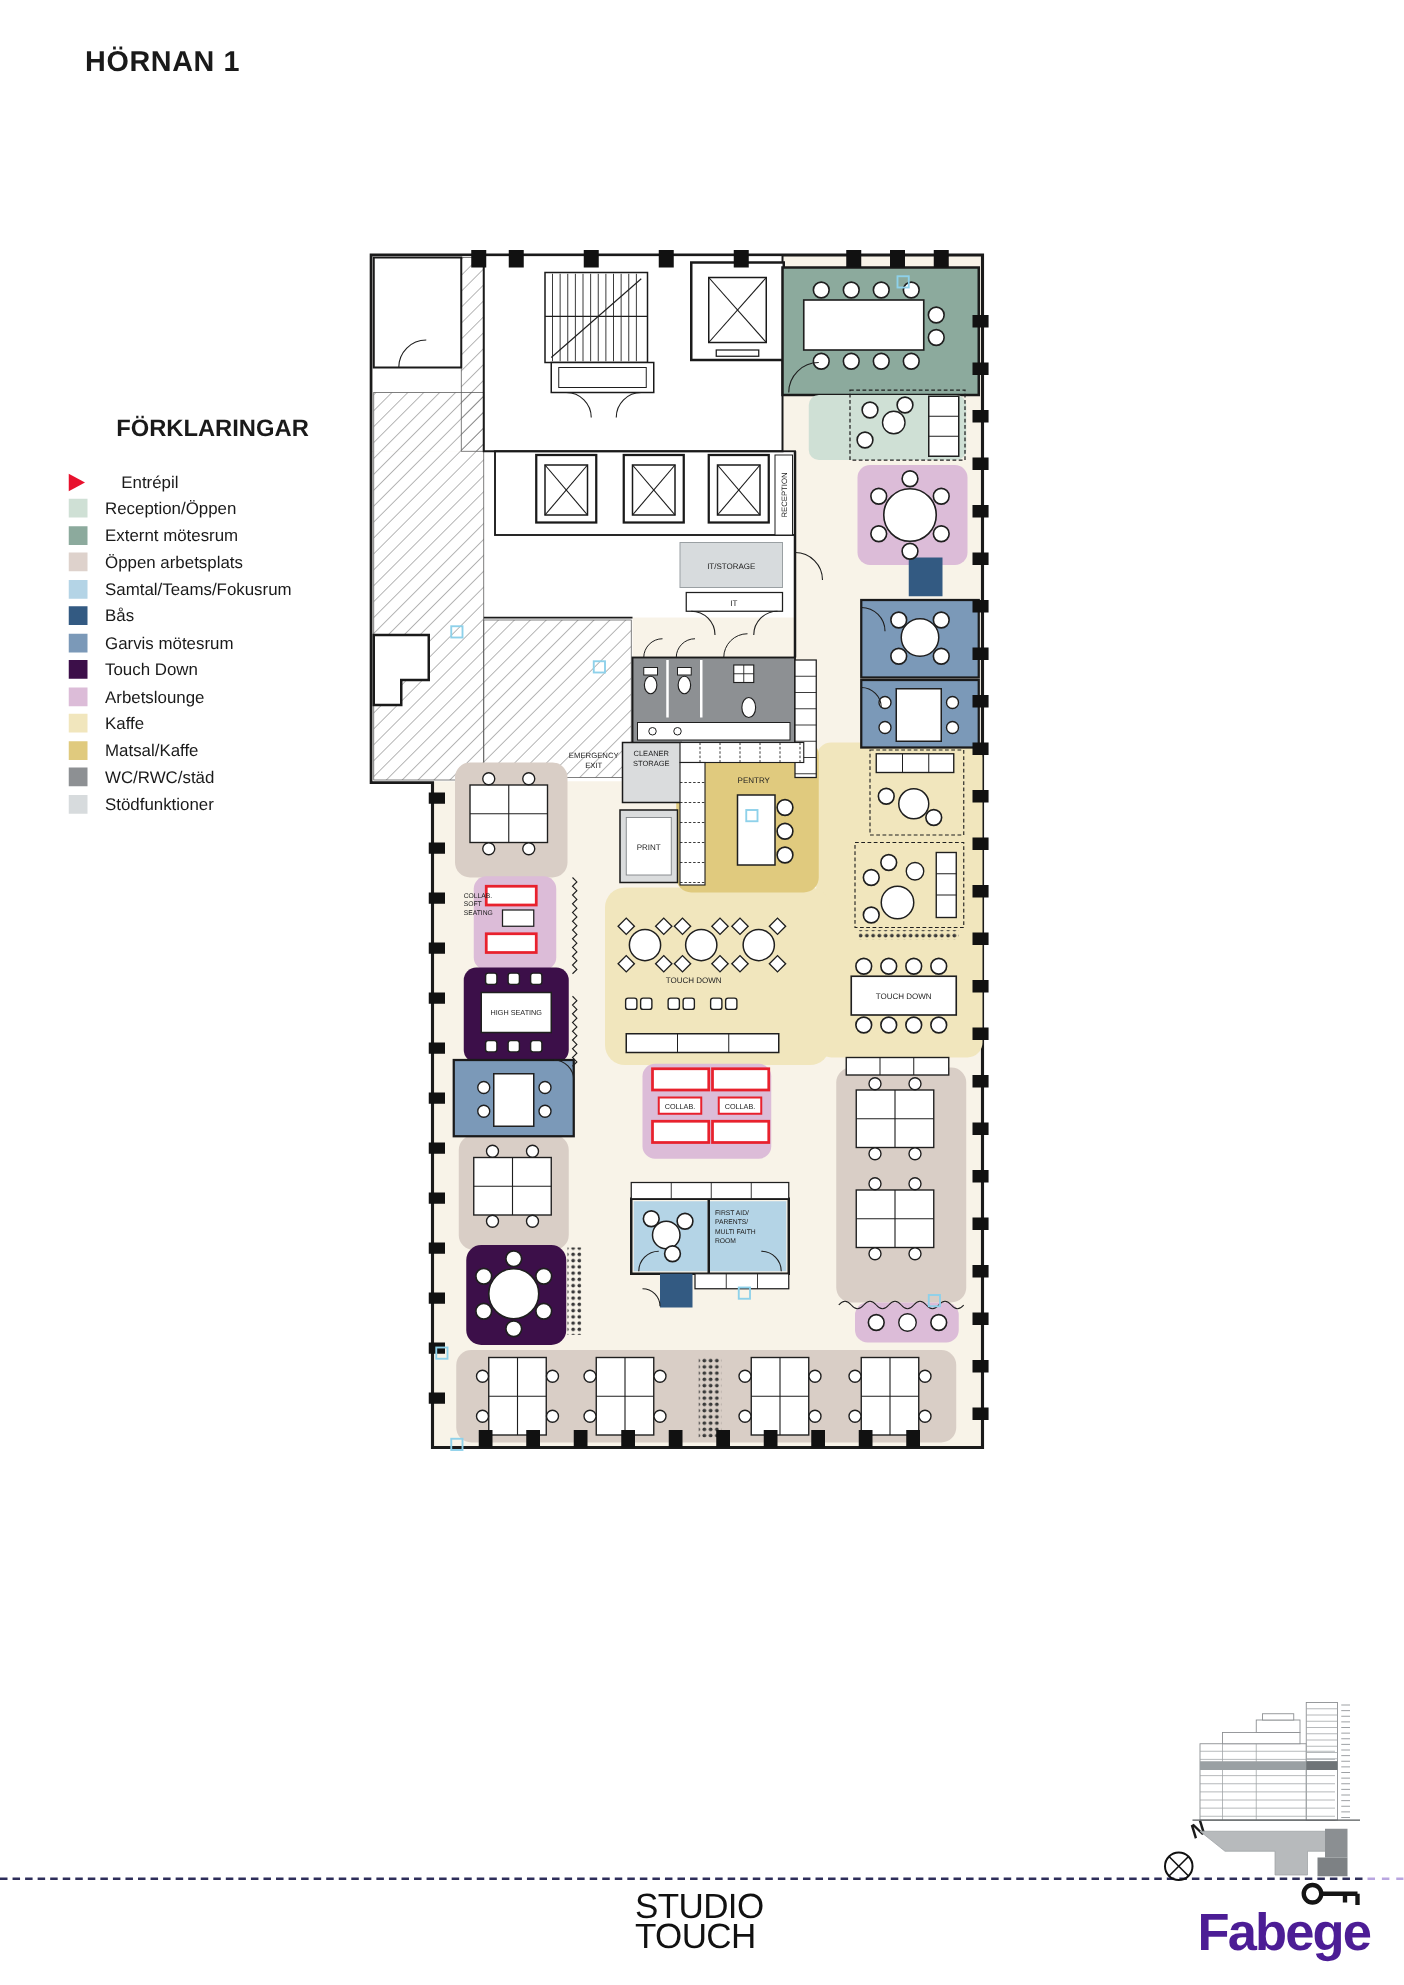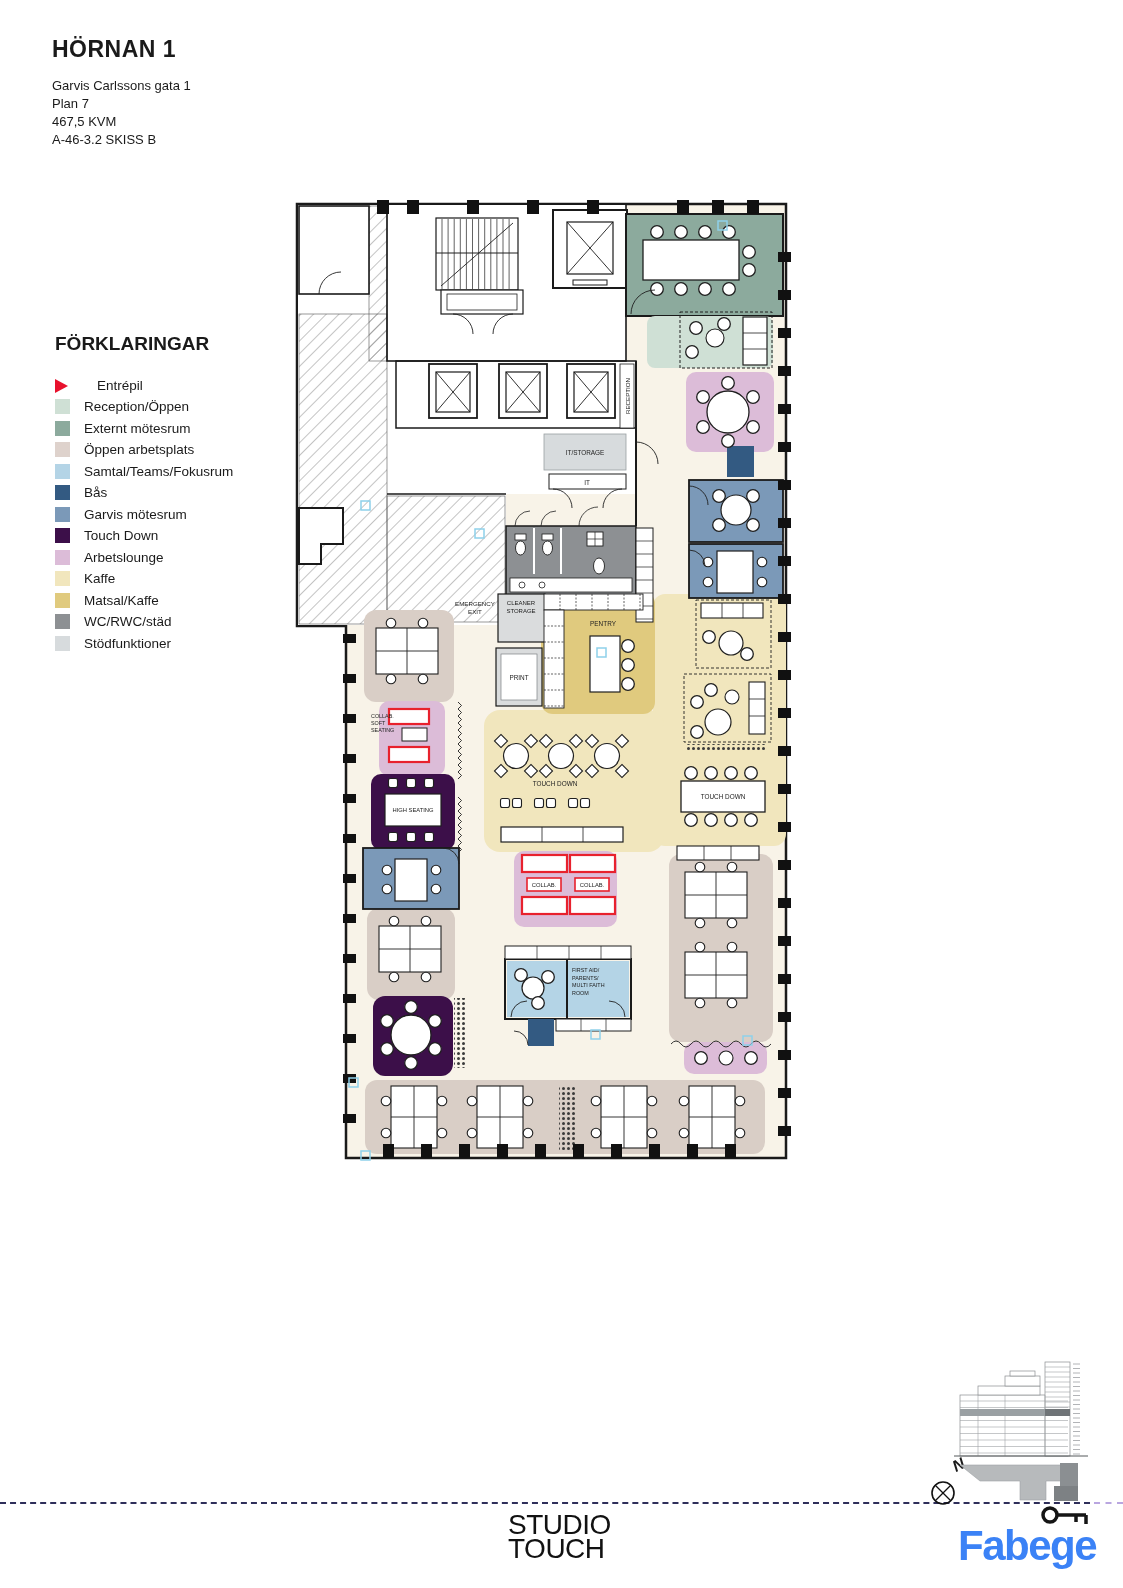--- a/index.html
+++ b/index.html
@@ -1,56 +1,50 @@
 <!DOCTYPE html>
 <html><head>
 <meta charset="utf-8">
 <style>
   html,body{margin:0;padding:0;background:#ffffff;}
   .page{position:relative;width:1123px;height:1588px;background:#fff;overflow:hidden;
         font-family:"Liberation Sans","DejaVu Sans",sans-serif;color:#1a1a1a;}
   
   .titleblock{position:absolute;left:52px;top:36px;}
-  .titleblock h1{font-size:23px;font-weight:bold;margin:0 0 14px 0;letter-spacing:.5px;}
+  .titleblock h1{font-size:23px;font-weight:bold;margin:0 0 14px 16px;letter-spacing:.5px;}
   .titleblock .sub{font-size:13px;line-height:18px;}
   
   .legend{position:absolute;left:55px;top:333px;width:230px;}
-  .legend h2{font-size:19px;font-weight:bold;margin:0 0 16px 0;}
+  .legend h2{font-size:19px;font-weight:bold;margin:0 0 16px 0;text-align:center;}
   .lrow{display:flex;align-items:flex-end;height:21.5px;}
   .lswatch{width:15px;height:15px;margin-right:14px;flex:0 0 15px;}
   .larrow{width:0;height:0;border-left:13px solid #e8112d;border-top:7px solid transparent;
           border-bottom:7px solid transparent;margin-right:16px;flex:0 0 13px;}
   .llabel{font-size:13.5px;}
   
   .plan{position:absolute;left:291px;top:196px;}
   
   .dashline{position:absolute;left:0;top:1502px;width:1090px;border-top:2px dashed #2e2e5a;}
   .dashline2{position:absolute;left:1094px;top:1502px;width:29px;border-top:2px dashed #b9a6e0;}
   .studio{position:absolute;left:508px;top:1513px;font-weight:normal;font-size:28px;
           letter-spacing:-.5px;line-height:24px;color:#111;}
   .fabege{position:absolute;left:958px;top:1522px;font-weight:bold;font-size:42px;
-          letter-spacing:-1.5px;color:#3b82f6;}
+          letter-spacing:-1.5px;color:#4c1d95;}
   .north-n{position:absolute;left:953px;top:1456px;font-size:16px;font-style:italic;
            font-weight:bold;transform:rotate(-28deg);}
   .elev{position:absolute;left:950px;top:1350px;}
   .compass{position:absolute;left:928px;top:1478px;}
   .key{position:absolute;left:1040px;top:1503px;}
 </style>
 </head>
 <body>
 <div class="page">
 
 <div class="titleblock">
   <h1>HÖRNAN 1</h1>
-  <div class="sub">
-    <div>Garvis Carlssons gata 1</div>
-    <div>Plan 7</div>
-    <div>467,5 KVM</div>
-    <div>A-46-3.2 SKISS B</div>
-  </div>
 </div>
 
 <div class="legend">
   <h2>FÖRKLARINGAR</h2>
   <div id="legend-rows">
         <div class="lrow">
           <div class="larrow"></div>
           <span class="llabel">Entrépil</span>
         </div>
         <div class="lrow">

